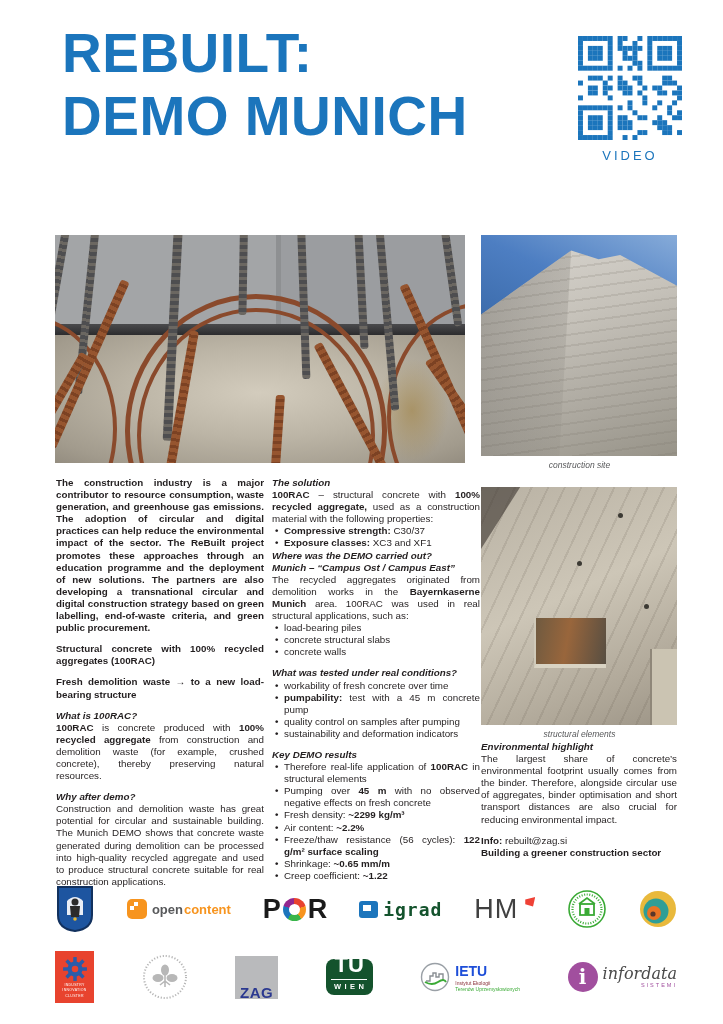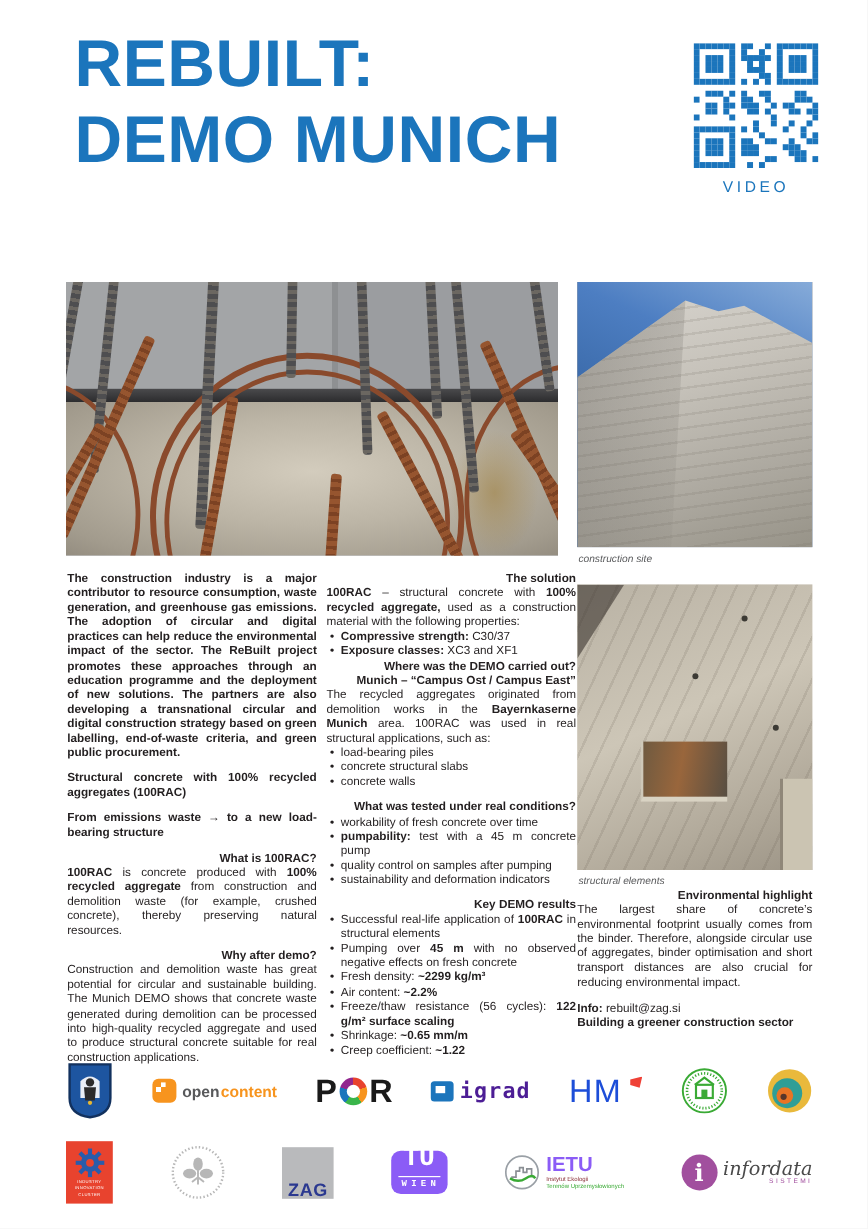--- a/index.html
+++ b/index.html
@@ -51,31 +51,31 @@
             background:repeating-linear-gradient(115deg, rgba(92,82,70,.28) 0 2px, transparent 2px 15px); }
   .ceil-corner{ position:absolute; inset:0; clip-path:polygon(0 0,20% 0,0 26%);
             background:rgba(58,52,46,.6); }
   .ceil-open{ position:absolute; left:27%; top:55%; width:37%; height:21%;
             background:linear-gradient(100deg,#6f5a40 0%, #99663c 45%, #574e42 100%);
             border-bottom:4px solid #d9d3c3; border-left:2px solid #cfc9b9; }
   .ceil-wall{ position:absolute; right:0; bottom:0; width:14%; height:32%;
             background:linear-gradient(90deg,#8f8779 0 8%, #cbc4b2 8% 100%); }
   .dot{ position:absolute; width:5px; height:5px; border-radius:50%; background:#3c3a34; }
 
-  .caption{ font-size:8.5px; font-style:italic; color:#58595b; margin:4px 0 0 1px; }
+  .caption{ font-size:8.5px; font-style:italic; color:#58595b; margin:4px 0 0 1px;text-align:center; }
 
   
   .col{ position:absolute; top:477px; width:208px; font-size:9.8px; line-height:12.1px;
         text-align:justify; hyphens:auto; -webkit-hyphens:auto; }
   .col-left{ left:56px; }
   .col-mid{ left:272px; }
   .rcol-text{ margin-top:2px; font-size:9.8px; line-height:12.1px; text-align:justify; hyphens:auto; }
   .b{ font-weight:700; }
   .para{ margin:0 0 9px; }
-  .heading{ font-weight:700; margin:4px 0 0; text-align:right; }
+  .heading{ font-weight:700; margin:4px 0 0; text-align:left;font-style:italic; }
   .bullets{ list-style:none; margin:0 0 9px; padding-left:0; }
   .bullets li{ padding-left:12px; position:relative; }
   .bullets li:before{ content:"\2022"; position:absolute; left:3px; font-weight:700; }
   .tight{ margin-bottom:0 !important; margin-top:0 !important; }
   .col > .heading:first-child, .rcol-text > .heading:first-child{ margin-top:0; }
 
   
   .logos{ position:absolute; left:55px; width:622px; display:flex;
           justify-content:space-between; align-items:center; }
   .row1{ top:882px; height:54px; }
@@ -89,41 +89,41 @@
   .oc-t2{ font-size:13px; font-weight:700; color:#f7941e; }
 
   .por{ display:flex; align-items:center; gap:2px; font-weight:800; font-size:27px; color:#1a1a1a; }
   .por-o{ width:23px; height:23px; border-radius:50%; position:relative;
           background:conic-gradient(#e8432e 0 20%, #f7941e 20% 40%, #39b54a 40% 60%, #1c75bc 60% 80%, #92278f 80% 100%); }
   .por-o:after{ content:""; position:absolute; inset:6px; background:#fff; border-radius:50%; }
 
   .igrad-icon{ width:19px; height:17px; background:#1c75bc; border-radius:3px; position:relative; }
   .igrad-icon:after{ content:""; position:absolute; left:4px; top:4px; width:8px; height:6px; background:#fff; }
   .igrad-text{ font-family:"DejaVu Sans Mono", monospace; font-weight:700; font-size:18px;
-          color:#4c1d95; letter-spacing:1px; }
-
-  .hm-text{ font-size:27px; color:#1d4ed8; letter-spacing:1px; }
+          color:#14532d; letter-spacing:1px; }
+
+  .hm-text{ font-size:27px; color:#404040; letter-spacing:1px; }
   .hm-flag{ width:10px; height:10px; background:#ef4136; margin:-14px 0 0 2px;
           clip-path:polygon(0 25%, 100% 0, 78% 95%, 0 72%); }
 
   .cluster{ width:39px; height:52px; background:#e8432e; display:flex; flex-direction:column;
           align-items:center; justify-content:center; gap:1px; }
   .cluster-txt{ font-size:3.5px; color:#fff; text-align:center; line-height:4.5px; letter-spacing:.3px; }
 
   .zag{ width:43px; height:43px; background:#b9babc; display:flex; align-items:center; justify-content:center; }
   .zag span{ font-weight:700; font-size:15px; color:#2b3990; letter-spacing:.5px;margin-top:31px; }
 
-  .tu{ width:47px; height:36px; background:#8b5cf6; border-radius:8px; display:flex;
-       flex-direction:column; align-items:center; justify-content:flex-end; padding-bottom:4px;font-family:Liberation Mono, monospace; }
+  .tu{ width:47px; height:36px; background:#14532d; border-radius:8px; display:flex;
+       flex-direction:column; align-items:center; justify-content:flex-end; padding-bottom:4px; }
   .tu-top{ color:#fff; font-weight:800; font-size:22px; line-height:24px; }
   .tu-bot{ color:#fff; font-size:7.5px; font-weight:700; letter-spacing:3.5px; margin-top:2px;
        border-top:1.5px solid #fff; padding:2px 0 0 3px;text-align:right; }
 
   .ietu{ display:flex; align-items:flex-start; gap:5px; }
-  .ietu-name{ font-weight:800; font-size:17px; color:#8b5cf6; line-height:18px; }
+  .ietu-name{ font-weight:800; font-size:14px; color:#1d4ed8; line-height:18px; }
   .ietu-sub1{ font-size:5px; color:#8a3038; line-height:6px; }
   .ietu-sub2{ font-size:5px; color:#3aaa35; line-height:6px; }
 
   .info-circle{ width:30px; height:30px; border-radius:50%; background:#a14f9e; color:#fff;
        display:flex; align-items:center; justify-content:center;
        font-family:"DejaVu Serif", serif; font-weight:700; font-size:20px; }
   .info-name{ font-family:"DejaVu Serif", serif; font-style:italic; font-size:16px; color:#4a4a4a; line-height:16px; }
   .info-sub{ font-size:5.5px; letter-spacing:2px; color:#a14f9e; text-align:right; }
 </style>
 </head>
@@ -361,21 +361,21 @@
       <div class="rebar rust" style="left: 33%; top: 42%; height: 70%; width: 9px; transform: rotate(10deg); transform-origin: center top;"></div>
       <div class="rebar rust" style="left: 63%; top: 48%; height: 62%; width: 9px; transform: rotate(-28deg); transform-origin: center top;"></div>
       <div class="rebar rust" style="left: 84%; top: 22%; height: 80%; width: 9px; transform: rotate(-24deg); transform-origin: center top;"></div>
       <div class="rebar rust" style="left: 54%; top: 70%; height: 40%; width: 9px; transform: rotate(4deg); transform-origin: center top;"></div>
       <div class="rebar rust" style="left: 90%; top: 55%; height: 55%; width: 9px; transform: rotate(-35deg); transform-origin: center top;"></div>
     </div>
 
   <div class="col col-left" id="col-left">
       <p class="para"><span class="b">The construction industry is a major contributor to resource consumption, waste generation, and greenhouse gas emissions. The adoption of circular and digital practices can help reduce the environmental impact of the sector. The ReBuilt project promotes these approaches through an education programme and the deployment of new solutions. The partners are also developing a transnational circular and digital construction strategy based on green labelling, end-of-waste criteria, and green public procurement.</span></p>
       <p class="para"><span class="b">Structural concrete with 100% recycled aggregates (100RAC)</span></p>
-      <p class="para"><span class="b">From emissions waste → to a new load-bearing structure</span></p>
+      <p class="para"><span class="b">Fresh demolition waste → to a new load-bearing structure</span></p>
       <p class="heading"><span class="b">What is 100RAC?</span></p>
       <p class="para"><span class="b">100RAC</span><span> is concrete produced with </span><span class="b">100% recycled aggregate</span><span> from construction and demolition waste (for example, crushed concrete), thereby preserving natural resources.</span></p>
       <p class="heading"><span class="b">Why after demo?</span></p>
       <p class="para"><span>Construction and demolition waste has great potential for circular and sustainable building. The Munich DEMO shows that concrete waste generated during demolition can be processed into high-quality recycled aggregate and used to produce structural concrete suitable for real construction applications.</span></p>
     </div>
   <div class="col col-mid" id="col-mid">
       <p class="heading"><span class="b">The solution</span></p>
       <p class="para tight"><span class="b">100RAC</span><span> – structural concrete with </span><span class="b">100% recycled aggregate,</span><span> used as a construction material with the following properties:</span></p>
       <ul class="bullets tight">
         <li><span class="b">Compressive strength:</span><span> C30/37</span></li>
@@ -391,21 +391,21 @@
       </ul>
       <p class="heading"><span class="b">What was tested under real conditions?</span></p>
       <ul class="bullets">
         <li><span>workability of fresh concrete over time</span></li>
         <li><span class="b">pumpability:</span><span> test with a 45 m concrete pump</span></li>
         <li><span>quality control on samples after pumping</span></li>
         <li><span>sustainability and deformation indicators</span></li>
       </ul>
       <p class="heading"><span class="b">Key DEMO results</span></p>
       <ul class="bullets">
-        <li><span>Successful real-life application of </span><span class="b">100RAC</span><span> in structural elements</span></li>
+        <li><span>Therefore real-life application of </span><span class="b">100RAC</span><span> in structural elements</span></li>
         <li><span>Pumping over </span><span class="b">45 m</span><span> with no observed negative effects on fresh concrete</span></li>
         <li><span>Fresh density: </span><span class="b">~2299 kg/m³</span></li>
         <li><span>Air content: </span><span class="b">~2.2%</span></li>
         <li><span>Freeze/thaw resistance (56 cycles): </span><span class="b">122 g/m² surface scaling</span></li>
         <li><span>Shrinkage: </span><span class="b">~0.65 mm/m</span></li>
         <li><span>Creep coefficient: </span><span class="b">~1.22</span></li>
       </ul>
     </div>
 
   <div class="rcol">

